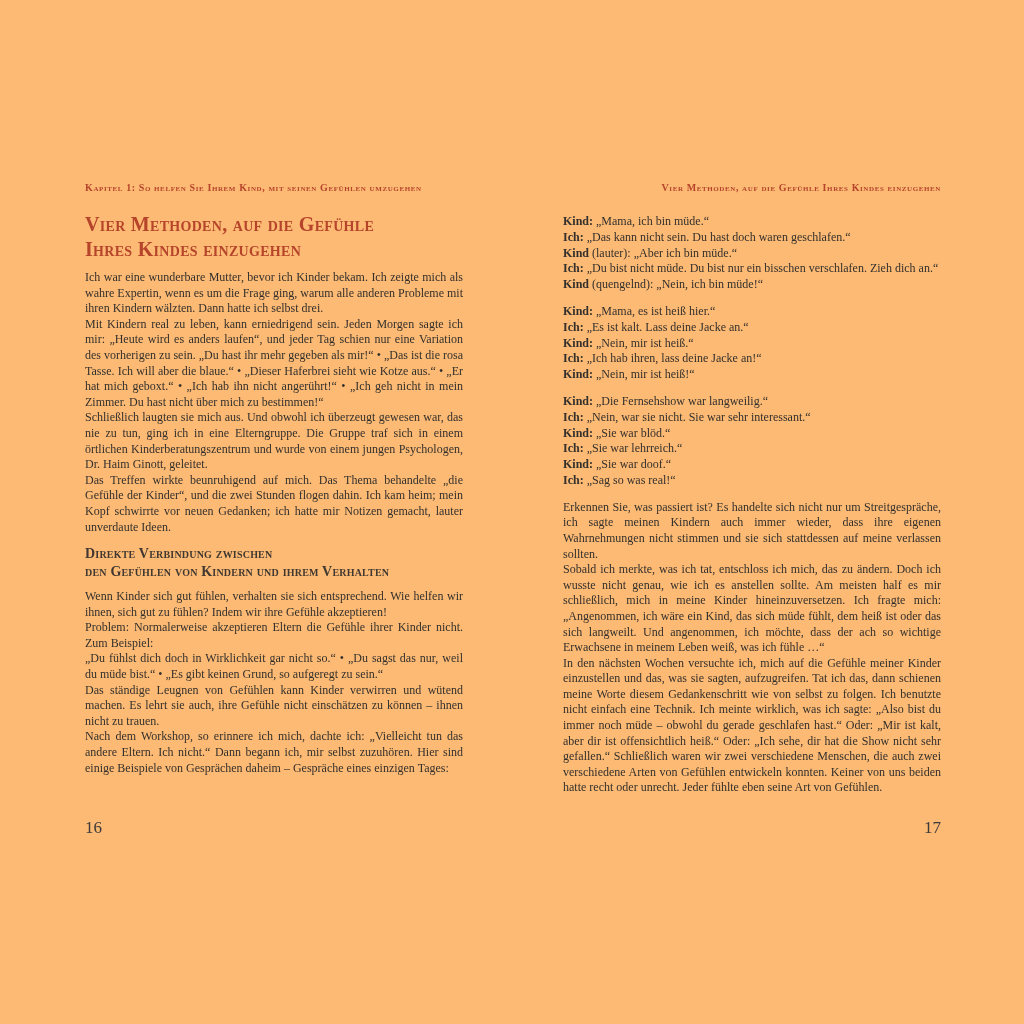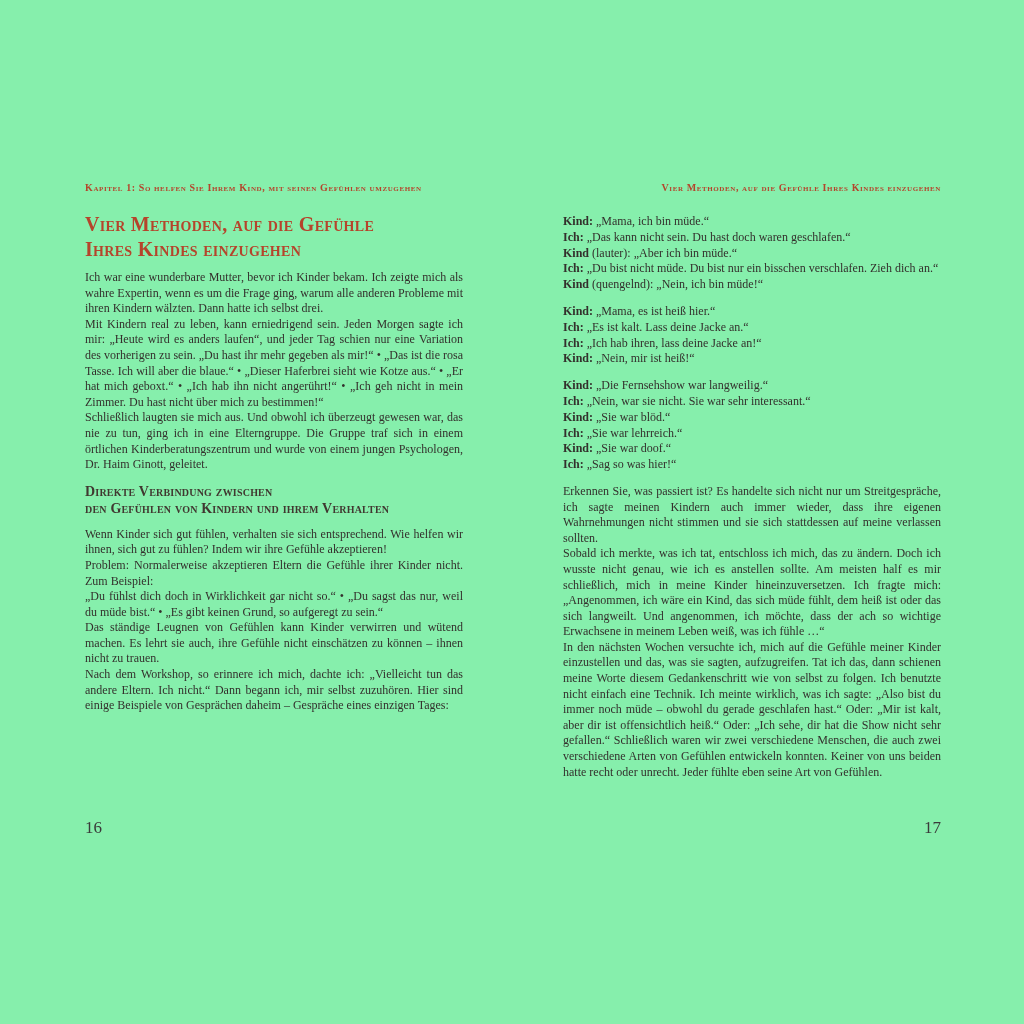--- a/index.html
+++ b/index.html
@@ -1,17 +1,17 @@
 <!DOCTYPE html>
 <html lang="de"><head>
 <meta charset="utf-8">
 <style>
   html,body{margin:0;padding:0;background:#ffffff;}
   body{width:1024px;height:1024px;font-family:"Liberation Serif", serif;-webkit-font-smoothing:antialiased;}
-  .spread{position:relative;width:1024px;height:1024px;background:#86efac;overflow:hidden;}
+  .spread{position:relative;width:1024px;height:1024px;background:#fdba74;overflow:hidden;}
   .page{position:absolute;top:0;height:1024px;}
   .page.left{left:85px;width:378px;}
   .page.right{left:563px;width:378px;}
   .running-head{position:absolute;top:182px;left:0;width:100%;font-variant:small-caps;font-weight:bold;font-size:10px;letter-spacing:0.6px;color:#b5442b;white-space:nowrap;}
   .running-head.right{text-align:right;}
   .title{position:absolute;top:212px;left:0;margin:0;font-variant:small-caps;font-weight:bold;font-size:20px;line-height:25px;letter-spacing:0.3px;color:#b5442b;}
   .body-col{position:absolute;left:0;right:0;color:#33302c;}
   .body-col.left-body{top:270px;}
   .body-col.right-body{top:214px;}
   .para{font-size:12px;line-height:15.6px;text-align:justify;hyphens:auto;margin:0;}
@@ -30,20 +30,21 @@
 
 <div class="spread">
 
   <div class="page left">
     <div class="running-head">Kapitel 1: So helfen Sie Ihrem Kind, mit seinen Gefühlen umzugehen</div>
     <h1 class="title"><span>Vier Methoden, auf die Gefühle</span><br><span>Ihres Kindes einzugehen</span></h1>
     <div class="body-col left-body">
         <div class="para"><span>Ich war eine wunderbare Mutter, bevor ich Kinder bekam. Ich zeigte mich als wahre Expertin, wenn es um die Frage ging, warum alle anderen Probleme mit ihren Kindern wälzten. Dann hatte ich selbst drei.</span></div>
         <div class="para"><span>Mit Kindern real zu leben, kann erniedrigend sein. Jeden Morgen sagte ich mir: </span><span class="i">„Heute wird es anders laufen“</span><span>, und jeder Tag schien nur eine Variation des vorherigen zu sein. </span><span class="i">„Du hast ihr mehr gegeben als mir!“</span><span> • </span><span class="i">„Das ist die rosa Tasse. Ich will aber die blaue.“</span><span> • </span><span class="i">„Dieser Haferbrei sieht wie Kotze aus.“</span><span> • </span><span class="i">„Er hat mich geboxt.“</span><span> • </span><span class="i">„Ich hab ihn nicht angerührt!“</span><span> • </span><span class="i">„Ich geh nicht in mein Zimmer. Du hast nicht über mich zu bestimmen!“</span></div>
         <div class="para"><span>Schließlich laugten sie mich aus. Und obwohl ich überzeugt gewesen war, das nie zu tun, ging ich in eine Elterngruppe. Die Gruppe traf sich in einem örtlichen Kinderberatungszentrum und wurde von einem jungen Psychologen, </span><span class="i">Dr. Haim Ginott</span><span>, geleitet.</span></div>
+        <div class="para"><span>Das Treffen wirkte beunruhigend auf mich. Das Thema behandelte „die Gefühle der Kinder“, und die zwei Stunden flogen dahin. Ich kam heim; mein Kopf schwirrte vor neuen Gedanken; ich hatte mir Notizen gemacht, lauter unverdaute Ideen.</span></div>
         <div class="subhead"><span>Direkte Verbindung zwischen</span><br><span>den Gefühlen von Kindern und ihrem Verhalten</span></div>
         <div class="para"><span>Wenn Kinder sich gut fühlen, verhalten sie sich entsprechend. Wie helfen wir ihnen, sich gut zu fühlen? Indem wir ihre Gefühle akzeptieren!</span></div>
         <div class="para"><span>Problem: Normalerweise akzeptieren Eltern die Gefühle ihrer Kinder nicht. Zum Beispiel:</span></div>
         <div class="para"><span class="i">„Du fühlst dich doch in Wirklichkeit gar nicht so.“</span><span> • </span><span class="i">„Du sagst das nur, weil du müde bist.“</span><span> • </span><span class="i">„Es gibt keinen Grund, so aufgeregt zu sein.“</span></div>
         <div class="para"><span>Das ständige Leugnen von Gefühlen kann Kinder verwirren und wütend machen. Es lehrt sie auch, ihre Gefühle nicht einschätzen zu können – ihnen nicht zu trauen.</span></div>
         <div class="para"><span>Nach dem Workshop, so erinnere ich mich, dachte ich: </span><span class="i">„Vielleicht tun das andere Eltern. Ich nicht.“</span><span> Dann begann ich, mir selbst zuzuhören. Hier sind einige Beispiele von Gesprächen daheim – Gespräche eines einzigen Tages:</span></div>
       </div>
     <div class="page-number pn-left">16</div>
   </div>
 
@@ -53,30 +54,31 @@
         <div class="dialogue-group">
           <div class="dialogue-line"><span class="b">Kind: </span><span class="i">„Mama, ich bin müde.“</span></div>
           <div class="dialogue-line"><span class="b">Ich: </span><span class="i">„Das kann nicht sein. Du hast doch waren geschlafen.“</span></div>
           <div class="dialogue-line"><span class="b">Kind </span><span>(lauter): </span><span class="i">„Aber ich bin müde.“</span></div>
           <div class="dialogue-line"><span class="b">Ich: </span><span class="i">„Du bist nicht müde. Du bist nur ein bisschen verschlafen. Zieh dich an.“</span></div>
           <div class="dialogue-line"><span class="b">Kind </span><span>(quengelnd): </span><span class="i">„Nein, ich bin müde!“</span></div>
         </div>
         <div class="dialogue-group">
           <div class="dialogue-line"><span class="b">Kind: </span><span class="i">„Mama, es ist heiß hier.“</span></div>
           <div class="dialogue-line"><span class="b">Ich: </span><span class="i">„Es ist kalt. Lass deine Jacke an.“</span></div>
+          <div class="dialogue-line"><span class="b">Kind: </span><span class="i">„Nein, mir ist heiß.“</span></div>
           <div class="dialogue-line"><span class="b">Ich: </span><span class="i">„Ich hab ihren, lass deine Jacke an!“</span></div>
           <div class="dialogue-line"><span class="b">Kind: </span><span class="i">„Nein, mir ist heiß!“</span></div>
         </div>
         <div class="dialogue-group">
           <div class="dialogue-line"><span class="b">Kind: </span><span class="i">„Die Fernsehshow war langweilig.“</span></div>
           <div class="dialogue-line"><span class="b">Ich: </span><span class="i">„Nein, war sie nicht. Sie war sehr interessant.“</span></div>
           <div class="dialogue-line"><span class="b">Kind: </span><span class="i">„Sie war blöd.“</span></div>
           <div class="dialogue-line"><span class="b">Ich: </span><span class="i">„Sie war lehrreich.“</span></div>
           <div class="dialogue-line"><span class="b">Kind: </span><span class="i">„Sie war doof.“</span></div>
-          <div class="dialogue-line"><span class="b">Ich: </span><span class="i">„Sag so was hier!“</span></div>
+          <div class="dialogue-line"><span class="b">Ich: </span><span class="i">„Sag so was real!“</span></div>
         </div>
         <div class="para gap-before"><span>Erkennen Sie, was passiert ist? Es handelte sich nicht nur um Streitgespräche, ich sagte meinen Kindern auch immer wieder, dass ihre eigenen Wahrnehmungen nicht stimmen und sie sich stattdessen auf meine verlassen sollten.</span></div>
         <div class="para"><span>Sobald ich merkte, was ich tat, entschloss ich mich, das zu ändern. Doch ich wusste nicht genau, wie ich es anstellen sollte. Am meisten half es mir schließlich, mich in meine Kinder hineinzuversetzen. Ich fragte mich: </span><span class="i">„Angenommen, ich wäre ein Kind, das sich müde fühlt, dem heiß ist oder das sich langweilt. Und angenommen, ich möchte, dass der ach so wichtige Erwachsene in meinem Leben weiß, was ich fühle …“</span></div>
         <div class="para"><span>In den nächsten Wochen versuchte ich, mich auf die Gefühle meiner Kinder einzustellen und das, was sie sagten, aufzugreifen. Tat ich das, dann schienen meine Worte diesem Gedankenschritt wie von selbst zu folgen. Ich benutzte nicht einfach eine Technik. Ich meinte wirklich, was ich sagte: </span><span class="i">„Also bist du immer noch müde – obwohl du gerade geschlafen hast.“</span><span> Oder: </span><span class="i">„Mir ist kalt, aber dir ist offensichtlich heiß.“</span><span> Oder: </span><span class="i">„Ich sehe, dir hat die Show nicht sehr gefallen.“</span><span> Schließlich waren wir zwei verschiedene Menschen, die auch zwei verschiedene Arten von Gefühlen entwickeln konnten. Keiner von uns beiden hatte recht oder unrecht. Jeder fühlte eben seine Art von Gefühlen.</span></div>
       </div>
     <div class="page-number pn-right">17</div>
   </div>
 
 </div>
 

